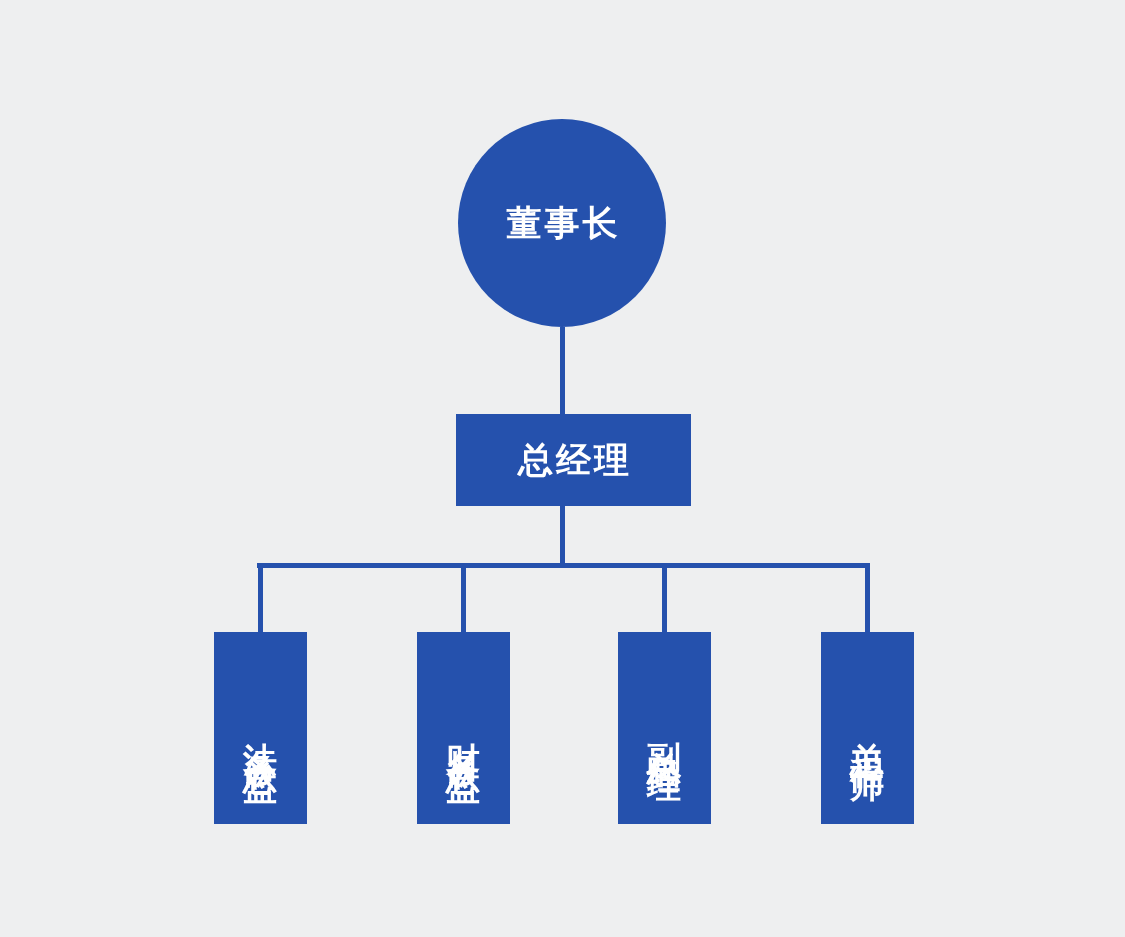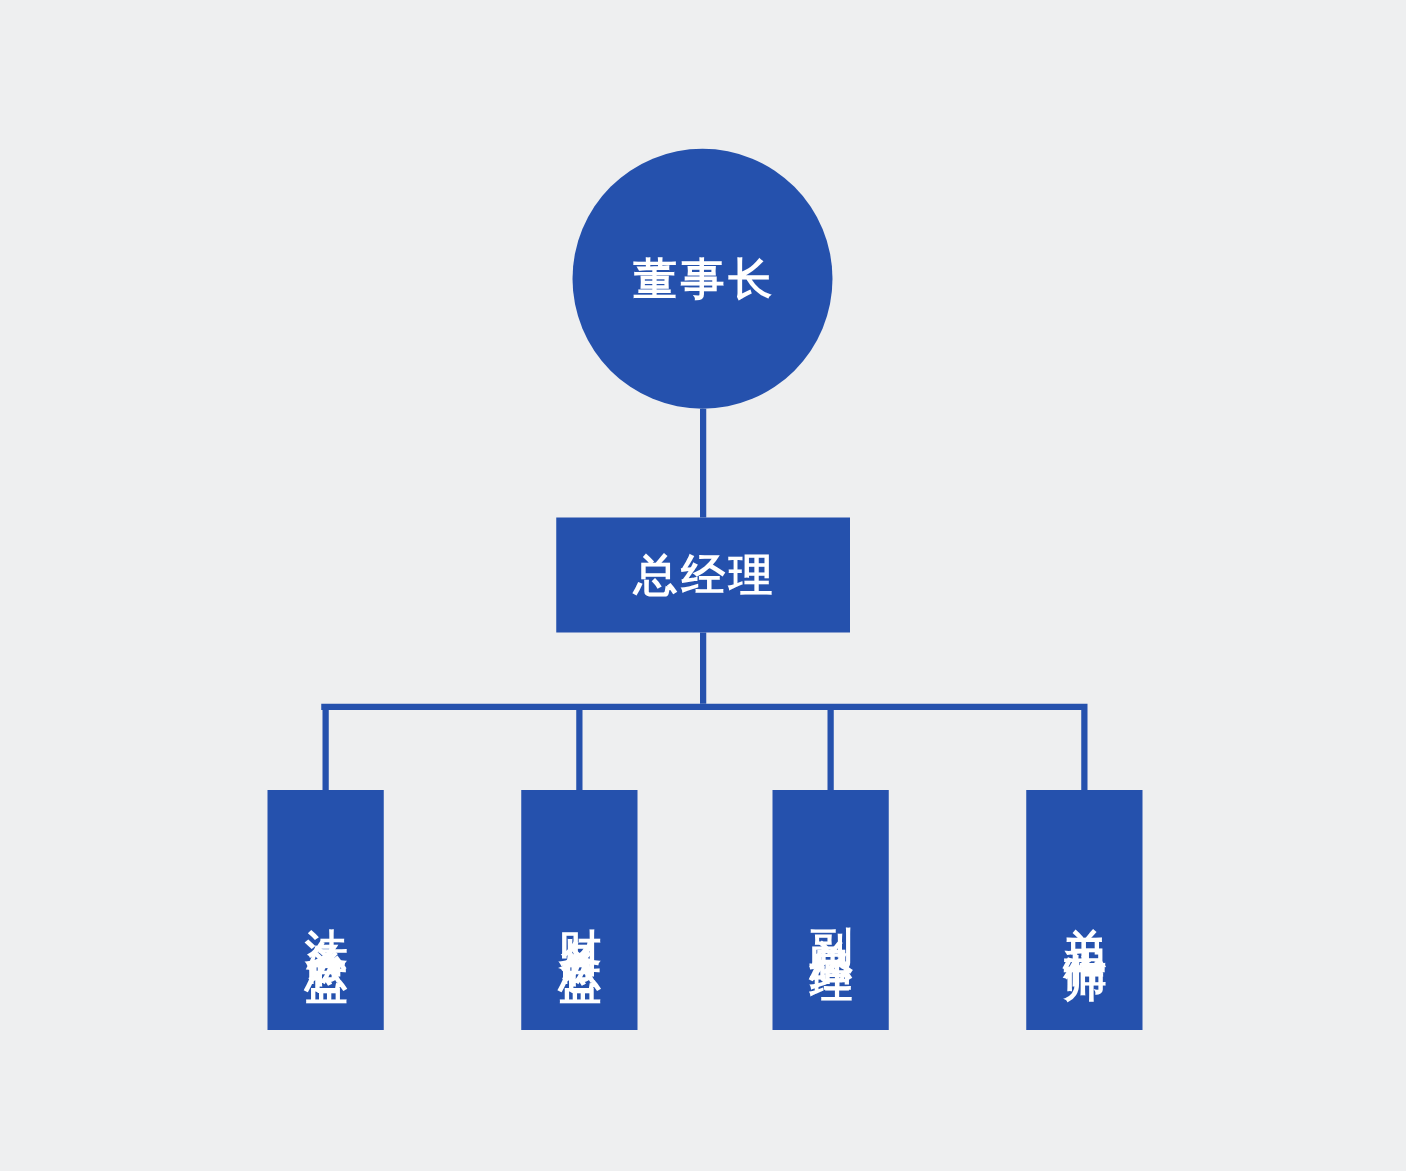--- a/index.html
+++ b/index.html
@@ -40,21 +40,21 @@
     letter-spacing: 9px;
     margin-bottom: -9px; 
     white-space: nowrap;
   }
   .connector {
     position: absolute;
     background: var(--connector, #2551ad);
   }
   
   .root-circle   { left: 458px; top: 119px; width: 208px; height: 208px; }
-  .gm-rect       { left: 445px; top: 414px; width: 235px; height: 92px; }
+  .gm-rect       { left: 456px; top: 414px; width: 235px; height: 92px; }
   .line-root-gm  { left: 560px; top: 327px; width: 5px;  height: 87px; }
   .line-gm-trunk { left: 560px; top: 506px; width: 5px;  height: 57px; }
   .line-rail     { left: 257px; top: 563px; width: 613px; height: 5px; }
   .drop          { top: 568px; width: 5px; height: 64px; }
   .drop-1 { left: 258px; }
   .drop-2 { left: 461px; }
   .drop-3 { left: 662px; }
   .drop-4 { left: 865px; }
   .leaf          { top: 632px; width: 93px; height: 192px; }
   .leaf-1 { left: 214px; }

